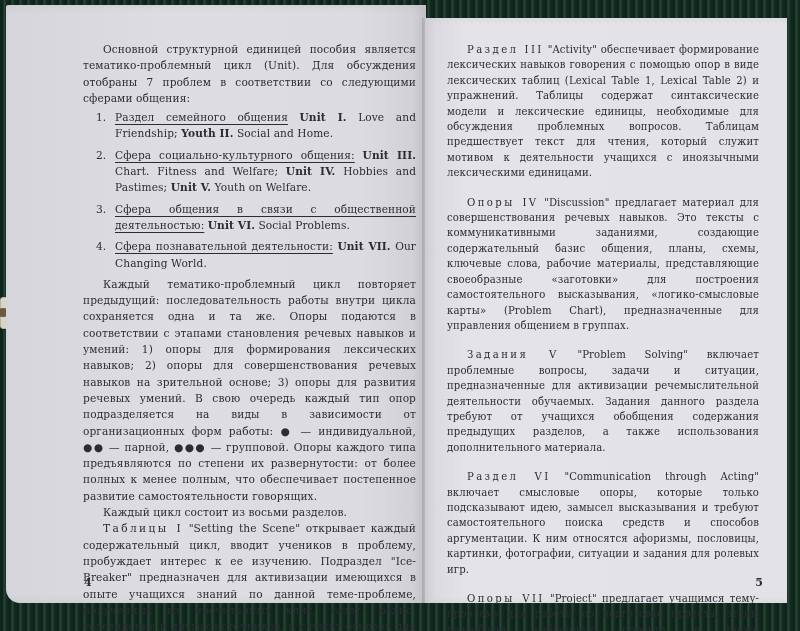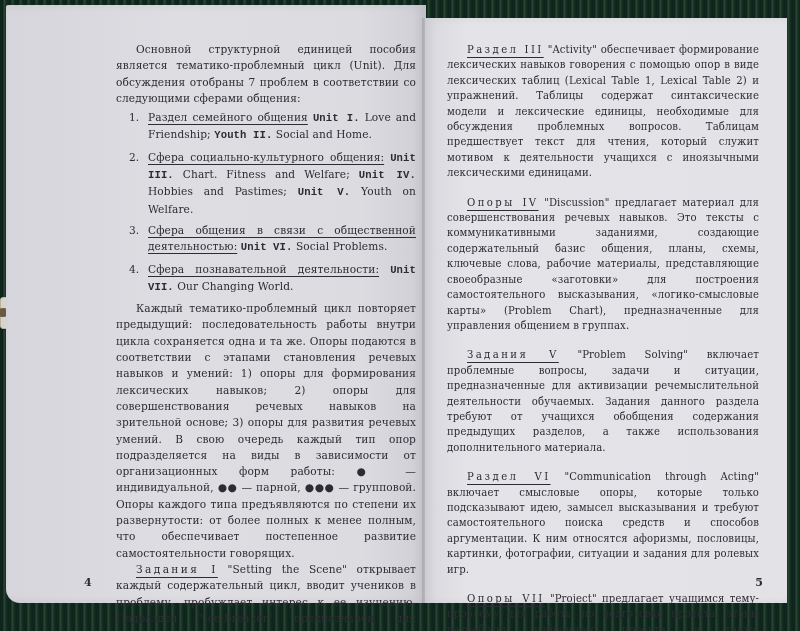--- a/index.html
+++ b/index.html
@@ -10,41 +10,41 @@
     font-family: "DejaVu Serif", serif;
   }
   .page {
     position: absolute; box-sizing: border-box;
     color: #2e2c33;
   }
   #left-page {
     left: 6px; top: 5px; width: 420px; height: 598px;
     background: linear-gradient(90deg, #d6d5db 0%, #dedde2 40%, #dcdbe0 85%, #cfced5 100%);
     border-radius: 2px 0 0 14px;
-    padding: 36px 10px 0 110px;
+    padding: 36px 10px 0 77px;
     box-shadow: inset -6px 0 10px rgba(0,0,0,0.08);
   }
   #right-page {
     left: 425px; top: 18px; width: 362px; height: 585px;
     background: linear-gradient(90deg, #d9d8de 0%, #e4e3e8 12%, #e3e2e7 100%);
     padding: 24px 28px 0 22px;
     box-shadow: inset 5px 0 8px rgba(0,0,0,0.06);
   }
   .txt {
     font-size: 10.6px; line-height: 16.3px; text-align: justify;
     margin: 0; letter-spacing: 0.1px;
   }
   #right-page .txt { font-size: 10.1px; line-height: 15.4px; }
   .indent { text-indent: 20px; }
   .list { margin: 3px 0 0 0; padding: 0; list-style: none; }
   .list li { position: relative; padding-left: 32px; margin-bottom: 5px; }
   .list .num { position: absolute; left: 13px; top: 0; }
   .u { text-decoration: underline; text-underline-offset: 3px; }
-  .b { font-weight: bold; font-family: Liberation Mono, monospace; }
-  .sp { letter-spacing: 2.4px; text-decoration: underline; text-underline-offset: 4px; margin-top: 28px; }
+  .b { font-weight: bold; }
+  .sp { letter-spacing: 2.4px; text-underline-offset: 4px; margin-top: 28px; }
   .sec { margin-top: 10px; }
   #right-page .sec { margin-top: 14px; }
   .page-num { position: absolute; font-size: 11px; font-weight: bold; }
   #left-num { left: 78px; bottom: 14px; }
   #right-num { right: 24px; bottom: 14px; }
   #binder-clip {
     position: absolute; left: 0px; top: 297px; width: 52px; height: 30px;
     background: #d8d4c6; border: 1px solid #b7b3a4; border-radius: 3px;
     box-shadow: 1px 1px 2px rgba(0,0,0,0.3);
   }
@@ -99,23 +99,24 @@
     </li>
     <li class="txt">
       <span class="num">4.</span>
       <span class="u">Сфера познавательной деятельности:</span>
       <span class="b">Unit VII.</span>
       <span>Our Changing World.</span>
     </li>
   </ul>
 
   <p class="txt indent">Каждый тематико-проблемный цикл повторяет предыдущий: последовательность работы внутри цикла сохраняется одна и та же. Опоры подаются в соответствии с этапами становления речевых навыков и умений: 1) опоры для формирования лексических навыков; 2) опоры для совершенствования речевых навыков на зрительной основе; 3) опоры для развития речевых умений. В свою очередь каждый тип опор подразделяется на виды в зависимости от организационных форм работы: ● — индивидуальной, ●● — парной, ●●● — групповой. Опоры каждого типа предъявляются по степени их развернутости: от более полных к менее полным, что обеспечивает постепенное развитие самостоятельности говорящих.</p>
+  <p class="txt indent">Каждый цикл состоит из восьми разделов.</p>
 
   <p class="txt indent">
-    <span class="sp">Задания I</span>
+    <span class="sp">Таблицы I</span>
     <span>"Setting the Scene"</span>
     <span>открывает каждый содержательный цикл, вводит учеников в проблему, пробуждает интерес к ее изучению. Подраздел "Ice-Breaker" предназначен для активизации имеющихся в опыте учащихся знаний по данной теме-проблеме, полученных из прочитанных книг, газет, радио, телевидения и других источников, и служит основой для проведения в начале урока речевой зарядки.</span>
   </p>
 
   <span class="page-num" id="left-num">4</span>
 </div>
 
 <div id="gutter"></div>
 
 <div class="page" id="right-page">

